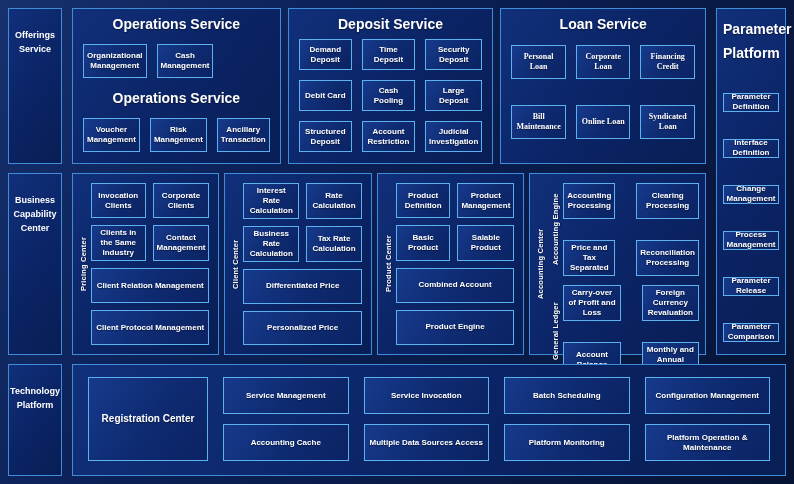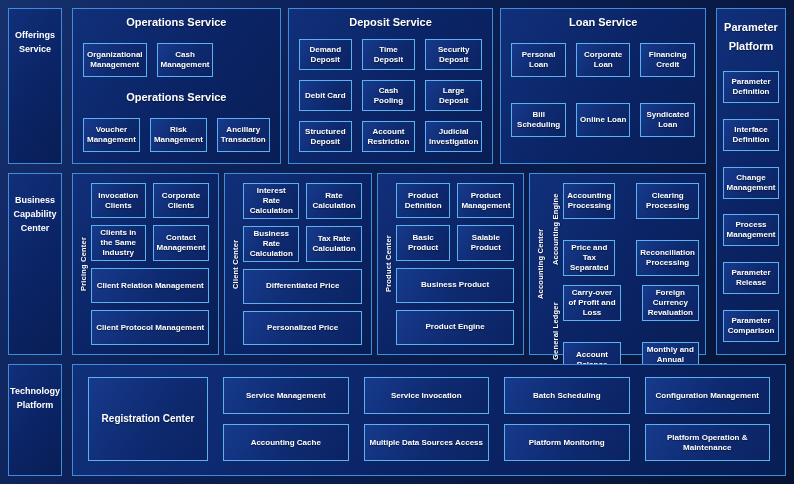--- a/index.html
+++ b/index.html
@@ -21,31 +21,31 @@
     display:flex; align-items:flex-start; justify-content:center; text-align:center;
     font-size:9px; font-weight:700; line-height:1.55; padding:20px;
   }
   .block {
     box-sizing:border-box; border:1.3px solid #5bb2ee;
     background:linear-gradient(125deg,#173a8c 0%,#0e2a70 55%,#0b2363 100%);
     display:flex; align-items:center; justify-content:center; text-align:center;
     font-size:8px; font-weight:700; line-height:1.25; padding:2px 3px;
     text-shadow:0 1px 1px rgba(0,0,0,.45);
   }
-  .ptitle { text-align:center; font-size:11px; font-weight:700; text-shadow:0 1px 1px rgba(0,0,0,.45); }
+  .ptitle { text-align:center; font-size:14px; font-weight:700; text-shadow:0 1px 1px rgba(0,0,0,.45); }
   
   .top-wrap { grid-column:2; grid-row:1; display:flex; gap:7px; }
   .top-panel { flex:1; display:flex; flex-direction:column; justify-content:space-between; padding:7px 10px 11px; }
   .grid3 { display:grid; grid-template-columns:repeat(3,1fr); column-gap:10px; grid-auto-rows:34px; row-gap:10px; }
   .dep-grid { grid-auto-rows:31px; }
-  .loan-grid { flex:1; display:grid; grid-template-columns:repeat(3,1fr); grid-template-rows:34px 34px; gap:26px 10px; align-content:center; }
+  .loan-grid { flex:1; display:grid; grid-template-columns:repeat(3,1fr); grid-template-rows:34px 34px; gap:26px 10px; align-content:center;font-family:Liberation Serif, serif; }
   
   .param-col { grid-column:3; grid-row:1 / 3; display:flex; flex-direction:column; justify-content:space-between; padding:9px 6px 12px; }
   .param-title { line-height:1.7; }
-  .param-col .block { height:32px; }
+  .param-col .block { height:19px; }
   
   .mid-wrap { grid-column:2; grid-row:2; display:flex; gap:5px; }
   .mid-panel { flex:1; display:flex; padding:9px 9px 9px 3px; }
   .mid-panel.acc { flex:1.12; padding-right:6px; }
   .vlabel {
     writing-mode:vertical-rl; transform:rotate(180deg);
     display:flex; align-items:center; justify-content:center;
     font-size:7.5px; font-weight:700; width:15px; text-align:center; letter-spacing:.2px;
     text-shadow:0 1px 1px rgba(0,0,0,.45); flex:0 0 auto;
   }
@@ -99,21 +99,21 @@
         <div class="block">Judicial Investigation</div>
       </div>
     </section>
 
     <section class="panel top-panel">
       <div class="ptitle">Loan Service</div>
       <div class="loan-grid">
         <div class="block">Personal Loan</div>
         <div class="block">Corporate Loan</div>
         <div class="block">Financing Credit</div>
-        <div class="block">Bill Scheduling</div>
+        <div class="block">Bill Maintenance</div>
         <div class="block">Online Loan</div>
         <div class="block">Syndicated Loan</div>
       </div>
     </section>
   </div>
 
   <aside class="panel param-col">
     <div class="ptitle param-title">Parameter Platform</div>
     <div class="block">Parameter Definition</div>
     <div class="block">Interface Definition</div>
@@ -153,21 +153,21 @@
       </div>
     </section>
 
     <section class="panel mid-panel">
       <div class="vlabel">Product Center</div>
       <div class="mid-grid">
         <div class="block">Product Definition</div>
         <div class="block">Product Management</div>
         <div class="block">Basic Product</div>
         <div class="block">Salable Product</div>
-        <div class="block wide">Business Product</div>
+        <div class="block wide">Combined Account</div>
         <div class="block wide">Product Engine</div>
       </div>
     </section>
 
     <section class="panel mid-panel acc">
       <div class="vlabel">Accounting Center</div>
       <div class="acc-groups">
         <div class="acc-group">
           <div class="vlabel">Accounting Engine</div>
           <div class="acc-grid">

